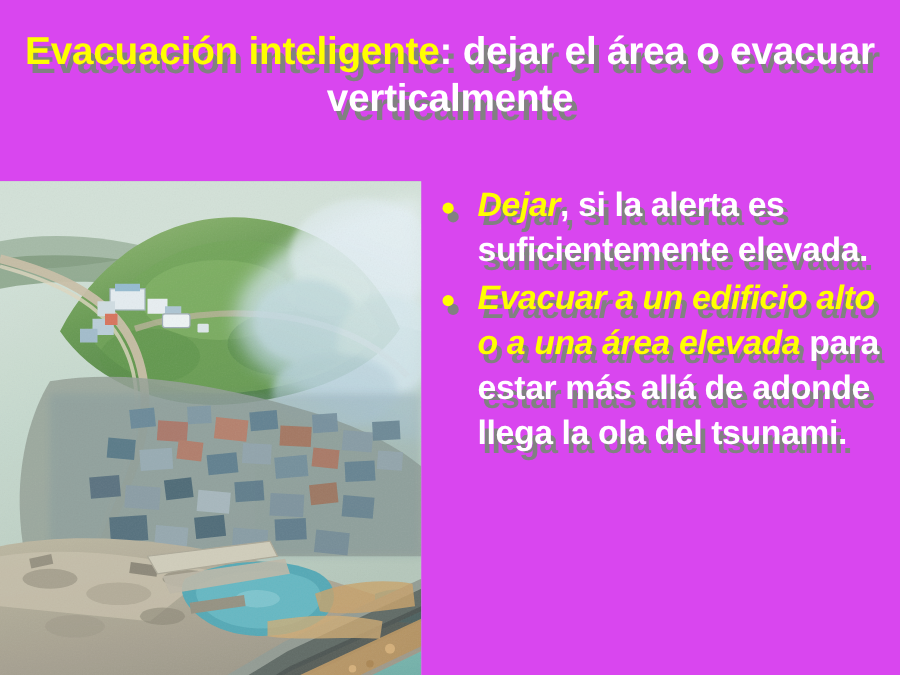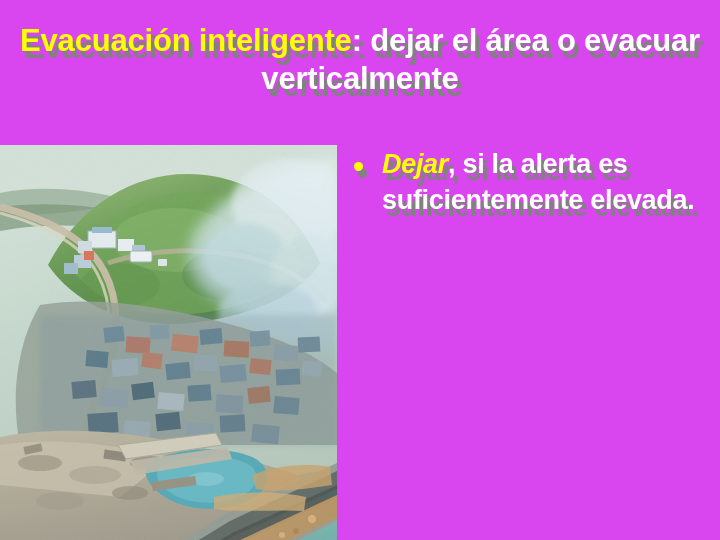--- a/index.html
+++ b/index.html
@@ -295,15 +295,19 @@
     </svg>
   </div>
 
   <div id="bullets">
 
     <div class="bullet-row">
       <span class="bullet-dot"></span>
       <div class="bullet-text"><span class="hl">Dejar</span><span>, si la alerta es suficientemente elevada.</span></div>
     </div>
 
+    <div class="bullet-row">
+      <span class="bullet-dot"></span>
+      <div class="bullet-text"><span class="hl">Evacuar a un edificio alto o a una área elevada</span><span> para estar más allá de adonde llega la ola del tsunami.</span></div>
+    </div>
 
   </div>
 </div>
 
 </body></html>

